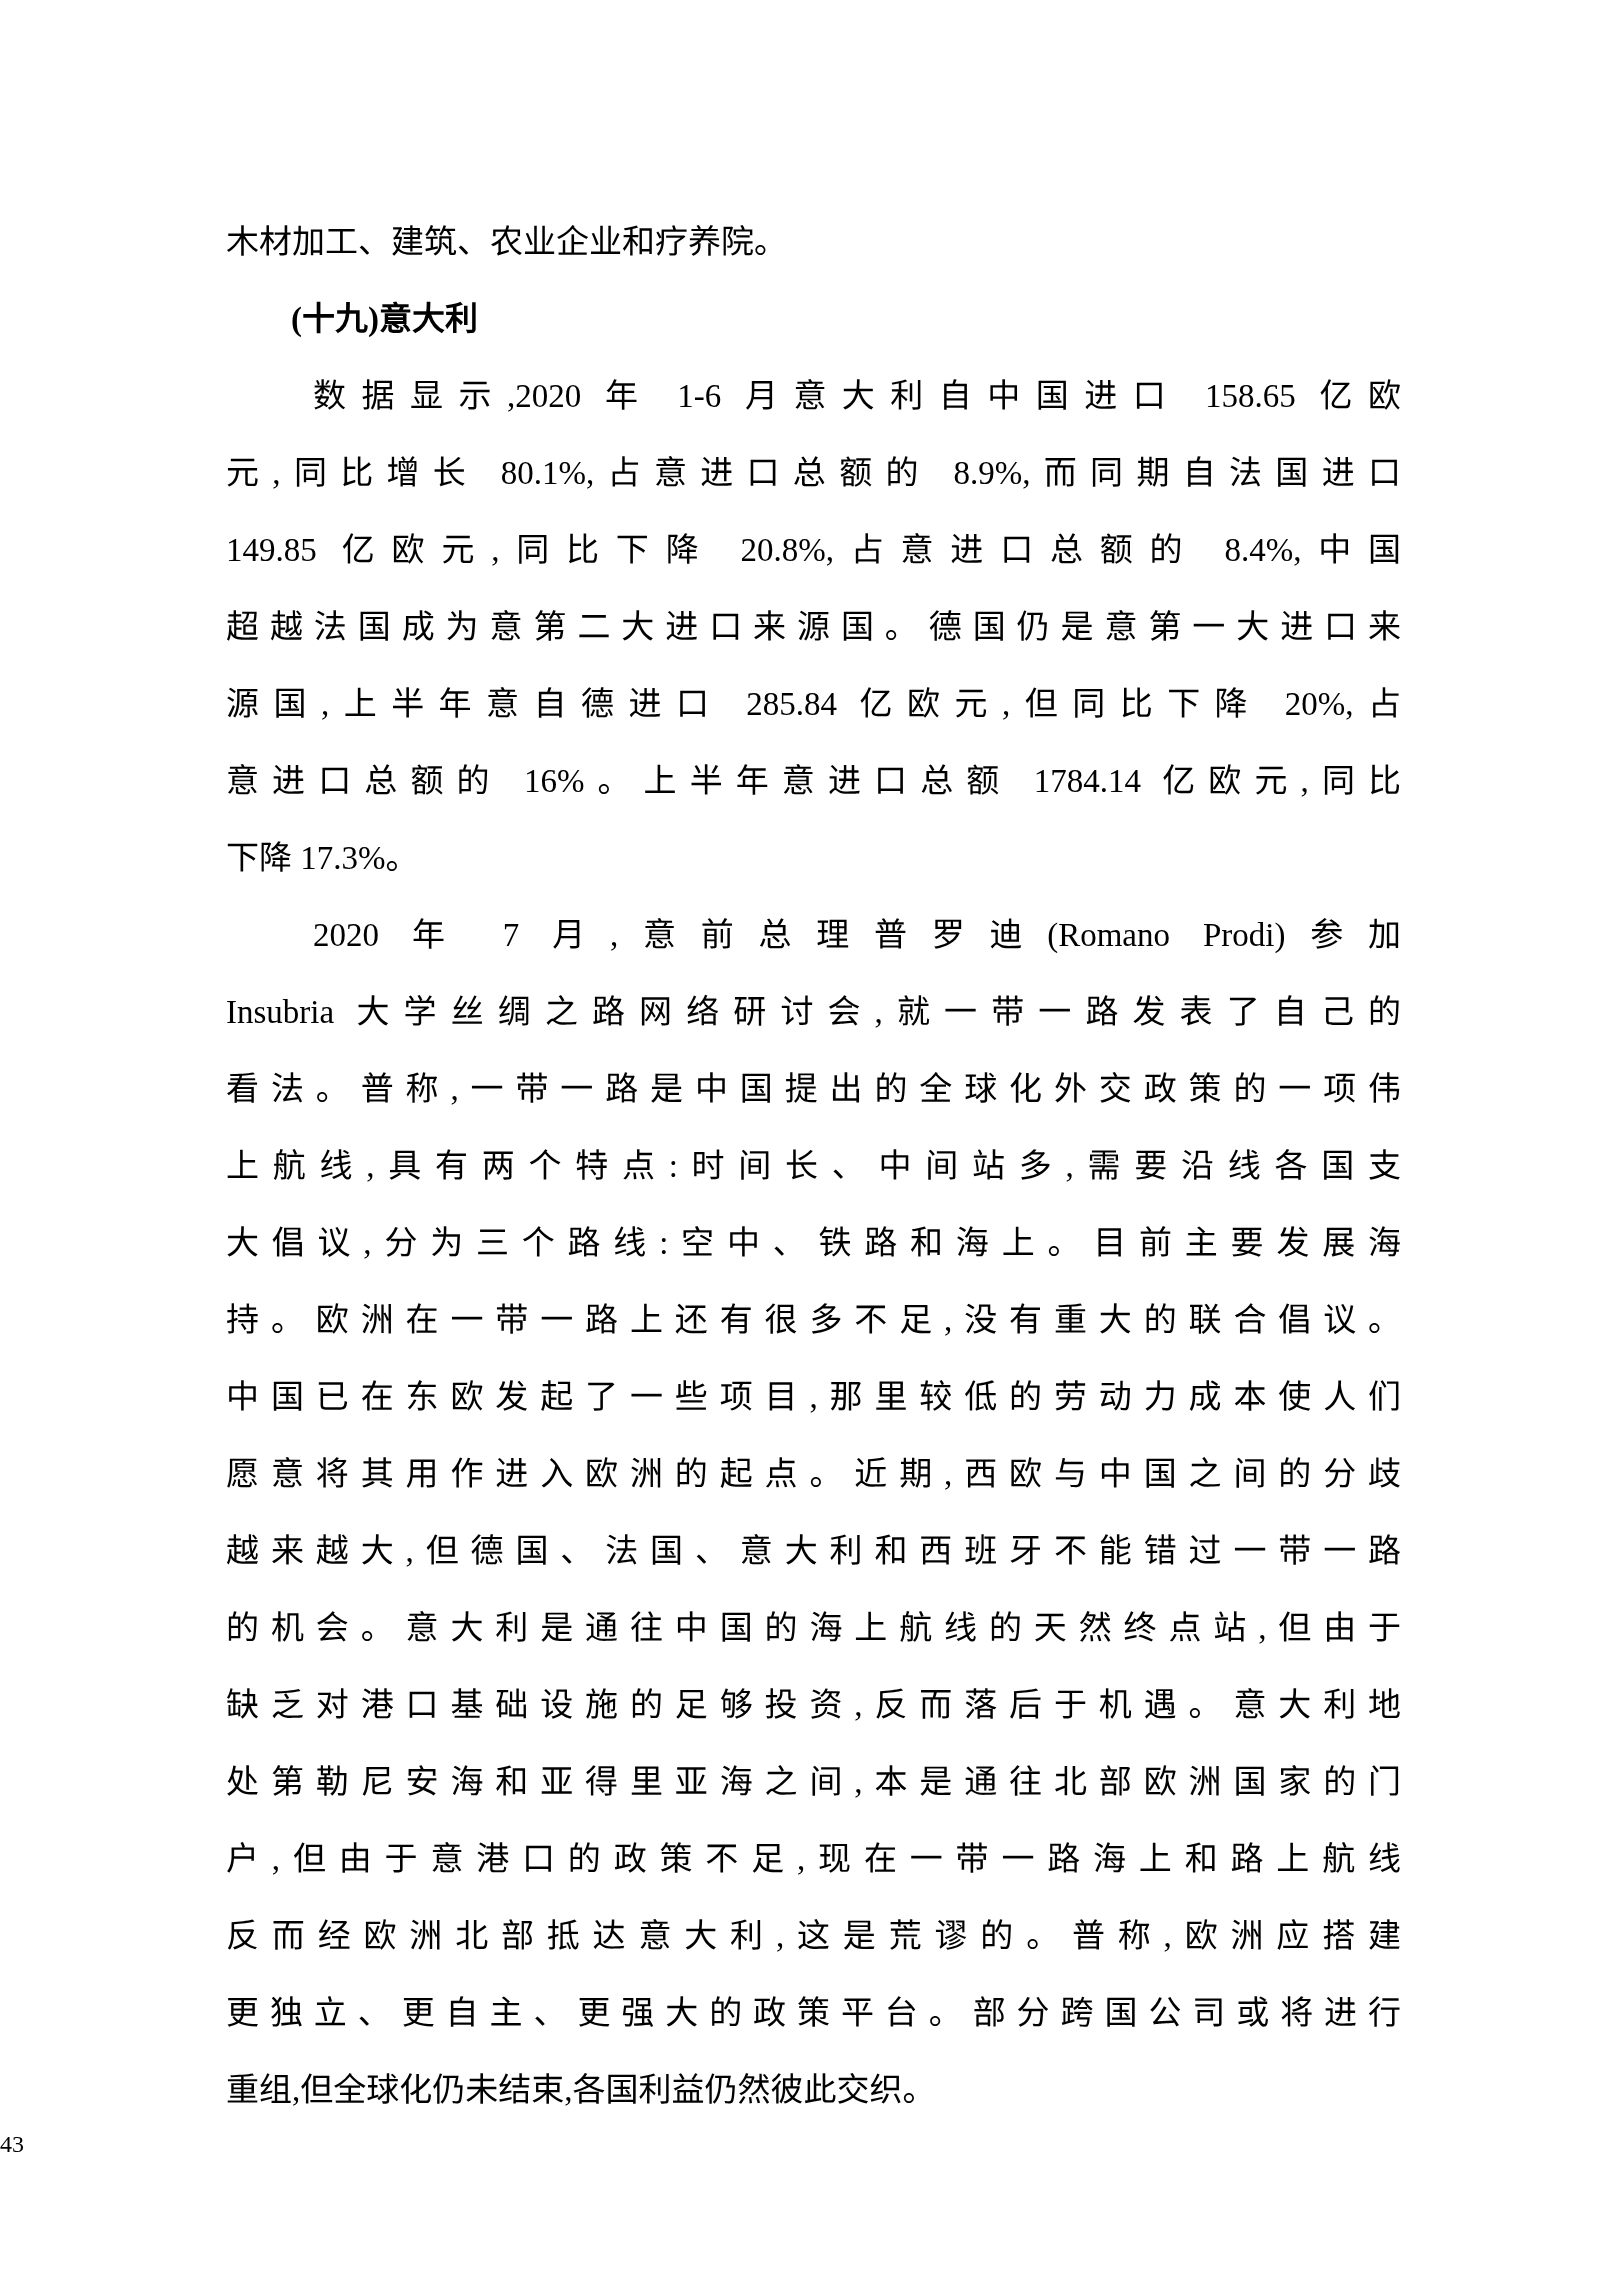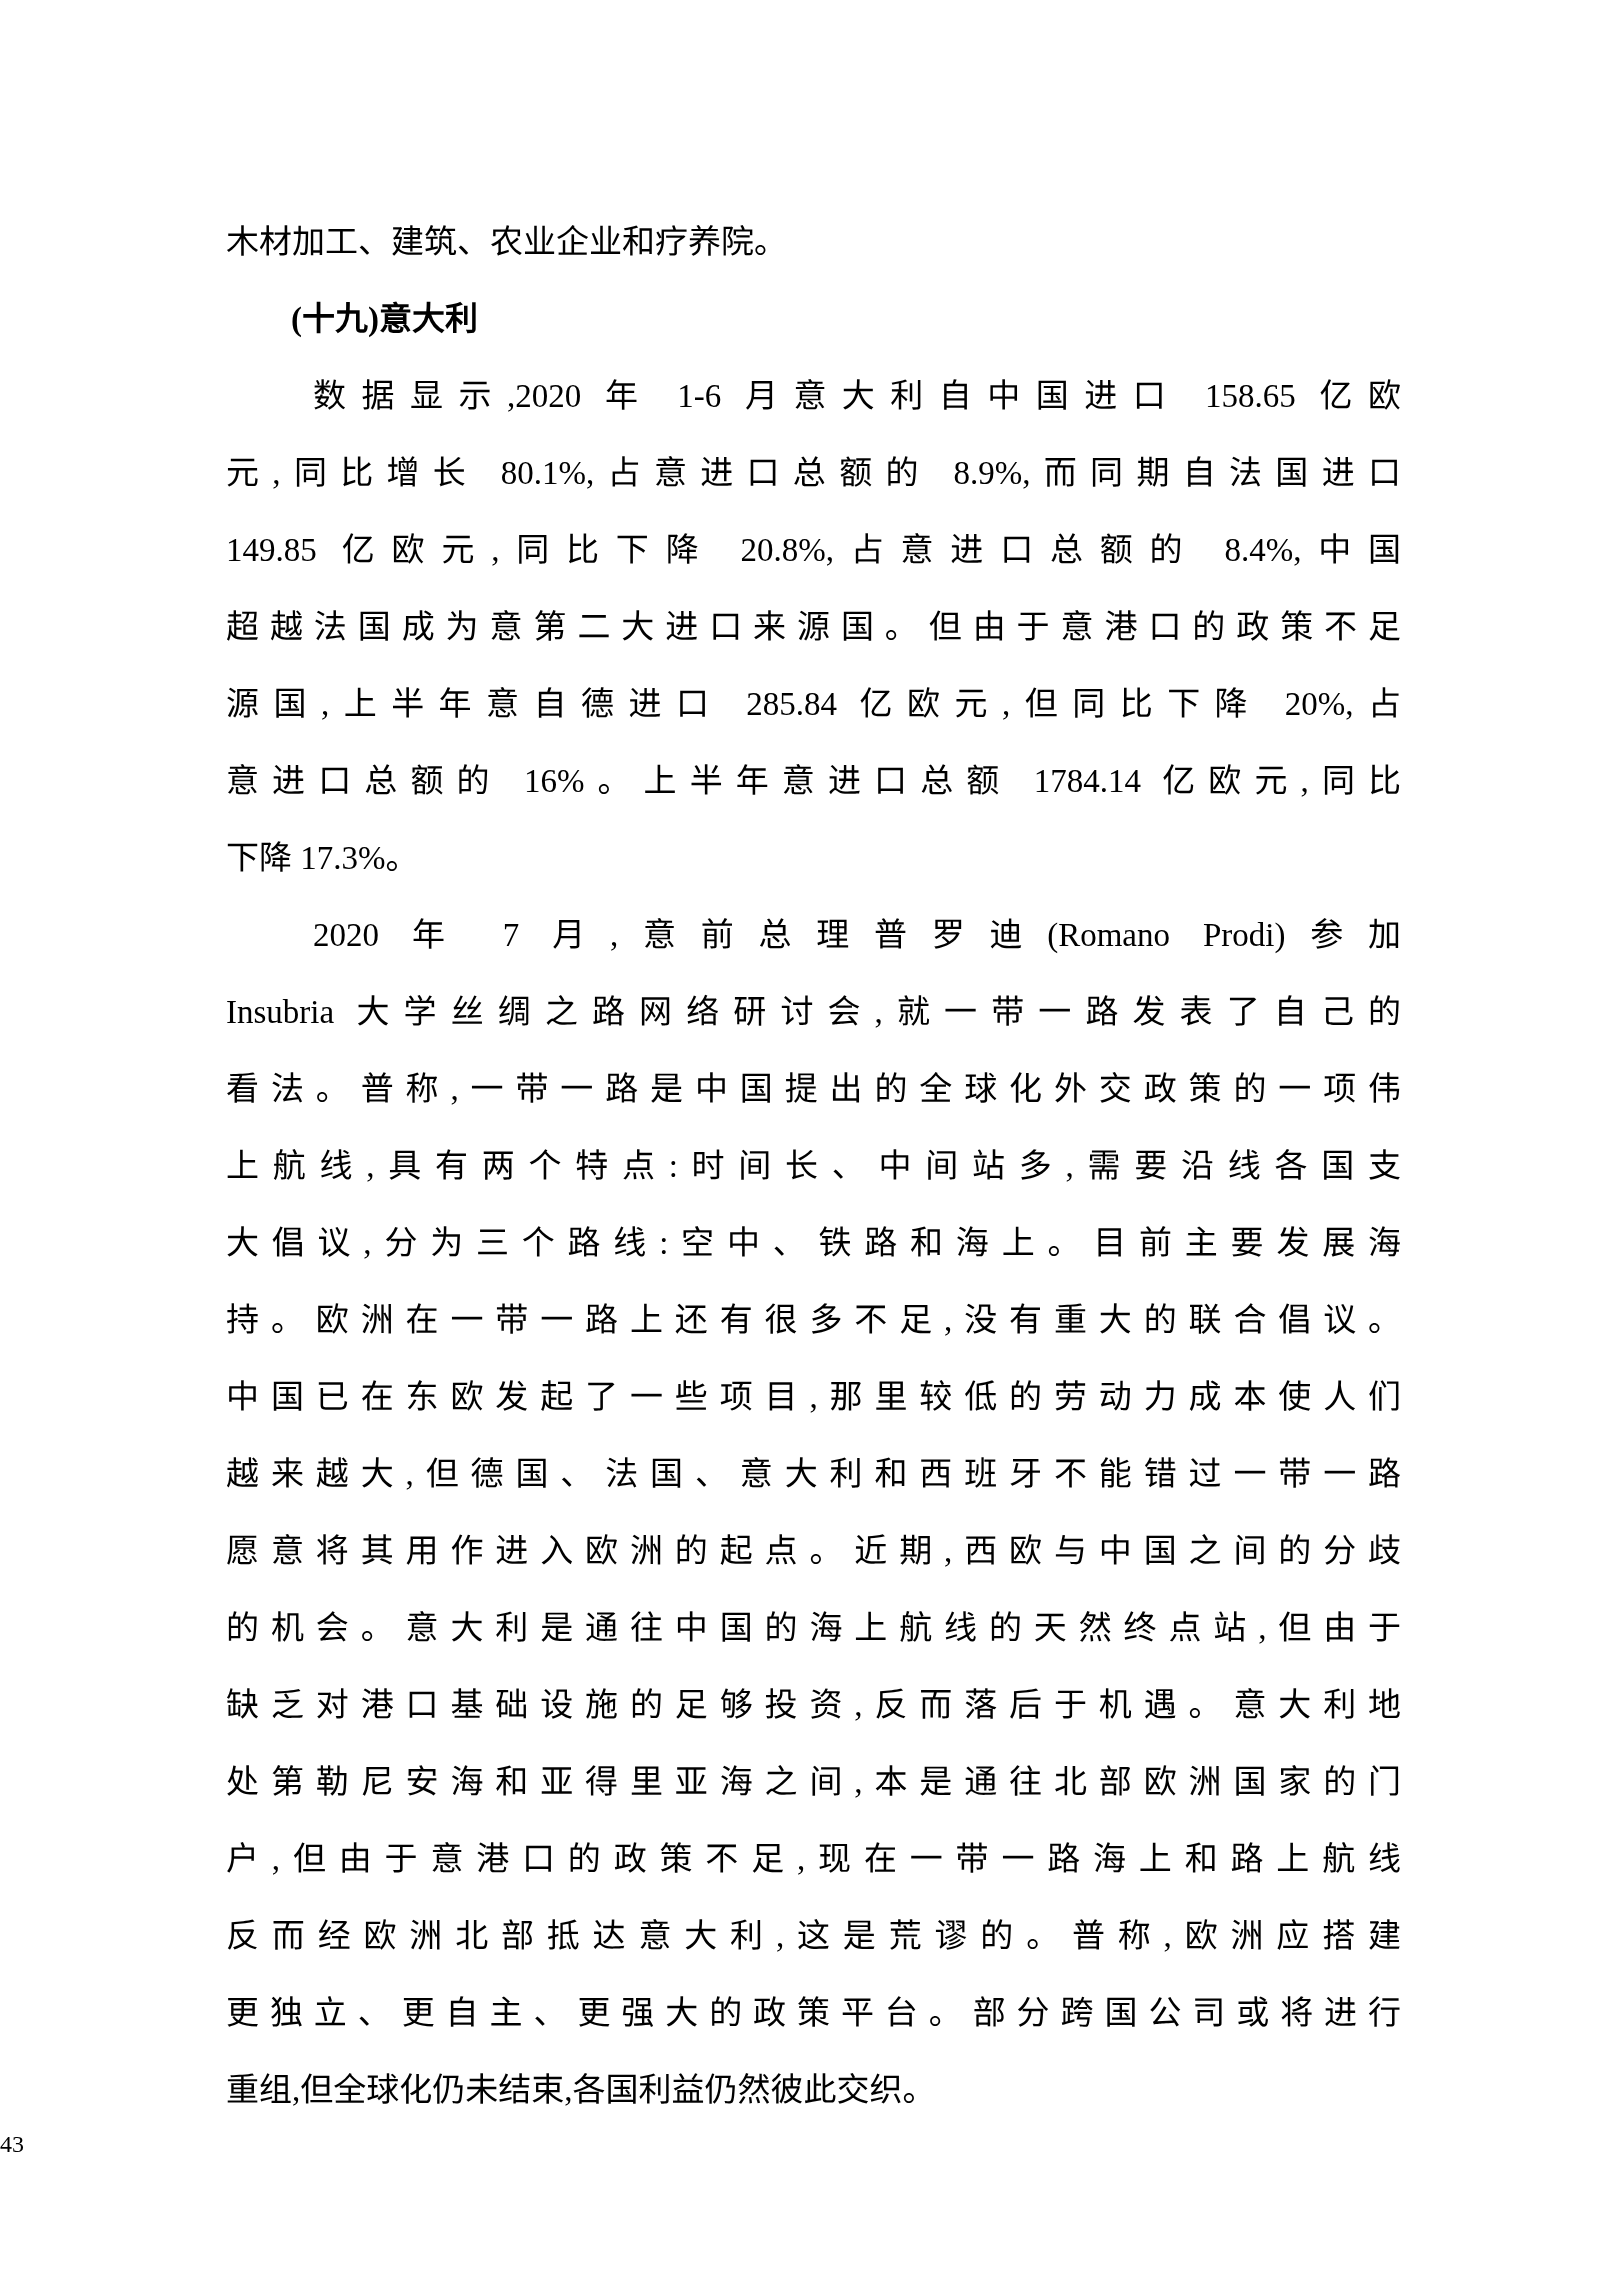--- a/index.html
+++ b/index.html
@@ -60,34 +60,34 @@
 <div class="page">
   <div class="textblock">
 
     <div class="line">木材加工、建筑、农业企业和疗养院。</div>
 
     <div class="line heading">(十九)意大利</div>
 
     <div class="line indent justify">数据显示,2020 年 1-6 月意大利自中国进口 158.65 亿欧</div>
     <div class="line justify">元,同比增长 80.1%,占意进口总额的 8.9%,而同期自法国进口</div>
     <div class="line justify">149.85 亿欧元,同比下降 20.8%,占意进口总额的 8.4%,中国</div>
-    <div class="line justify">超越法国成为意第二大进口来源国。但由于意港口的政策不足</div>
+    <div class="line justify">超越法国成为意第二大进口来源国。德国仍是意第一大进口来</div>
     <div class="line justify">源国,上半年意自德进口 285.84 亿欧元,但同比下降 20%,占</div>
     <div class="line justify">意进口总额的 16%。上半年意进口总额 1784.14 亿欧元,同比</div>
     <div class="line">下降 17.3%。</div>
 
     <div class="line indent justify">2020 年 7 月,意前总理普罗迪(Romano Prodi)参加</div>
     <div class="line justify">Insubria 大学丝绸之路网络研讨会,就一带一路发表了自己的</div>
     <div class="line justify">看法。普称,一带一路是中国提出的全球化外交政策的一项伟</div>
     <div class="line justify">上航线,具有两个特点:时间长、中间站多,需要沿线各国支</div>
     <div class="line justify">大倡议,分为三个路线:空中、铁路和海上。目前主要发展海</div>
     <div class="line justify">持。欧洲在一带一路上还有很多不足,没有重大的联合倡议。</div>
     <div class="line justify">中国已在东欧发起了一些项目,那里较低的劳动力成本使人们</div>
+    <div class="line justify">愿意将其用作进入欧洲的起点。近期,西欧与中国之间的分歧</div>
     <div class="line justify">越来越大,但德国、法国、意大利和西班牙不能错过一带一路</div>
-    <div class="line justify">愿意将其用作进入欧洲的起点。近期,西欧与中国之间的分歧</div>
     <div class="line justify">的机会。意大利是通往中国的海上航线的天然终点站,但由于</div>
     <div class="line justify">缺乏对港口基础设施的足够投资,反而落后于机遇。意大利地</div>
     <div class="line justify">处第勒尼安海和亚得里亚海之间,本是通往北部欧洲国家的门</div>
     <div class="line justify">户,但由于意港口的政策不足,现在一带一路海上和路上航线</div>
     <div class="line justify">反而经欧洲北部抵达意大利,这是荒谬的。普称,欧洲应搭建</div>
     <div class="line justify">更独立、更自主、更强大的政策平台。部分跨国公司或将进行</div>
     <div class="line">重组,但全球化仍未结束,各国利益仍然彼此交织。</div>
 
   </div>
 

